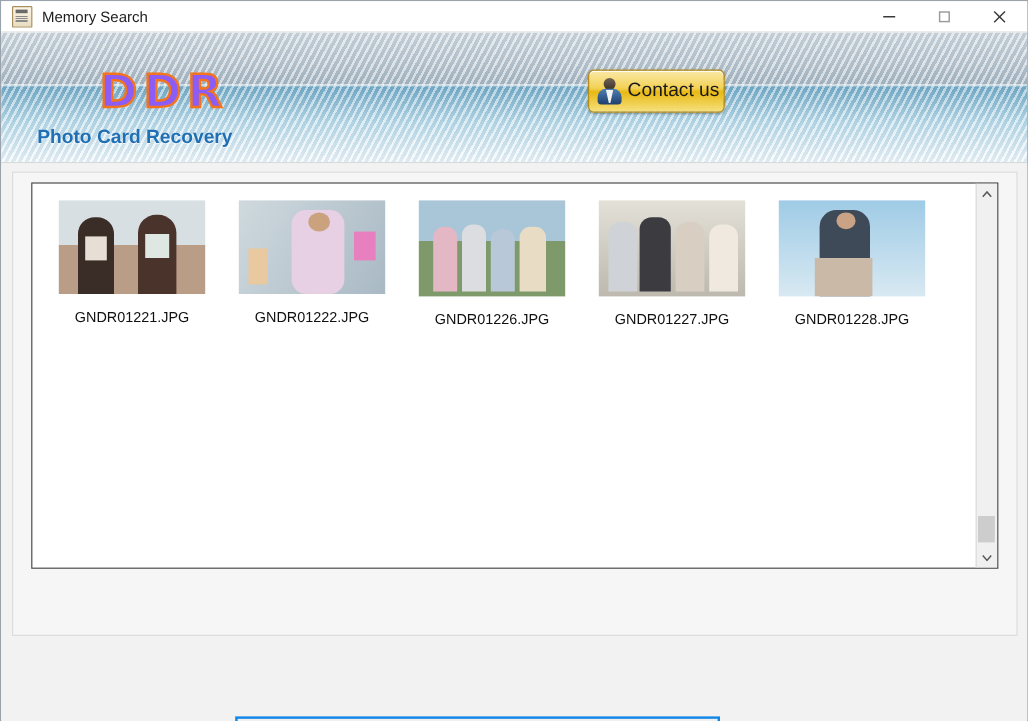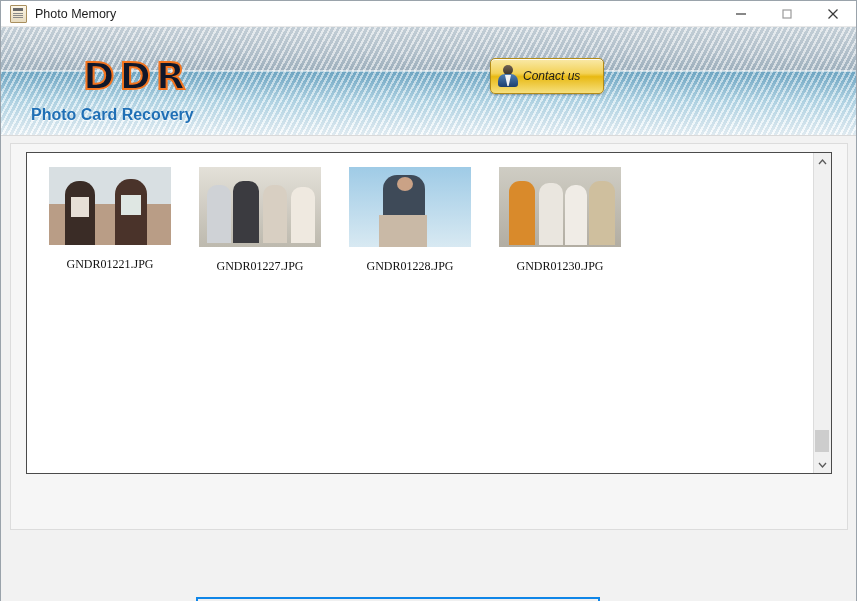--- a/index.html
+++ b/index.html
@@ -53,21 +53,21 @@
   }
   .hdr-bot{
     position:absolute;left:0;top:44px;width:100%;height:64px;
     background:
       repeating-linear-gradient(118deg, rgba(255,255,255,.5) 0 2px, rgba(90,140,170,.13) 2px 5px),
       linear-gradient(#6fa7c4,#bcdcea 48%,#f3f8fb);
   }
   .hdr-sep{position:absolute;left:0;top:43px;width:100%;height:2px;background:rgba(255,255,255,.55);}
   .ddr{
     position:absolute;left:82px;top:27px;font-size:38px;font-weight:bold;
-    letter-spacing:5px;color:#0f172a;
+    letter-spacing:5px;color:#8b5cf6;
     -webkit-text-stroke:2px #f2741f;
     text-shadow:0 1px 0 rgba(255,255,255,.7);
     font-family:"DejaVu Sans",sans-serif;
   }
   .subtitle{
     position:absolute;left:30px;top:79px;font-size:16px;font-weight:bold;
     color:#1f6fb5;text-shadow:0 1px 1px rgba(255,255,255,.85);
   }
   .contact{
     position:absolute;left:489px;top:31px;width:112px;height:34px;
@@ -84,32 +84,32 @@
     background:linear-gradient(#6f6254,#3c3328);
   }
   .contact-avatar .body{
     position:absolute;left:1px;top:10px;width:20px;height:13px;border-radius:7px 7px 3px 3px;
     background:linear-gradient(#4f7fb4,#1d3f6d);
   }
   .contact-avatar .shirt{
     position:absolute;left:8px;top:11px;width:6px;height:11px;background:#f3f3f3;
     clip-path:polygon(0 0,100% 0,60% 100%,40% 100%);
   }
-  .contact-label{font-size:12px;color:#1a1a1a;font-style:italic;}
+  .contact-label{font-size:16px;color:#1a1a1a;}
 
   
   .content{position:relative;height:466px;background:#f2f2f2;}
   .groupbox{
     position:absolute;left:9px;top:7px;width:838px;height:387px;
     border:1px solid #dcdcdc;background:#f6f6f6;box-sizing:border-box;
   }
   .thumbpanel{
     position:absolute;left:15px;top:8px;width:806px;height:322px;
     background:#ffffff;border:1px solid #4b4b4b;box-sizing:border-box;
-    display:flex;overflow:hidden;font-family:Liberation Serif, serif;
+    display:flex;overflow:hidden;
   }
   .thumbs{
     flex:1;display:flex;flex-wrap:wrap;align-content:flex-start;
     padding:14px 0 0 0;
   }
   .thumb{
     width:150px;margin:0 0 14px 0;display:flex;flex-direction:column;
     align-items:center;cursor:pointer;
   }
   .thumb:nth-child(5n+1){margin-left:8px;}
@@ -147,21 +147,21 @@
     text-align:center;font-size:12px;color:#111;padding-top:3px;
   }
 </style>
 </head>
 <body>
 
 <div class="window">
 
   <div class="titlebar">
     <div class="title-icon"></div>
-    <div class="title-text">Photo Memory</div>
+    <div class="title-text">Memory Search</div>
     <div class="winbtns">
       <div class="winbtn">
         <svg width="12" height="12" viewBox="0 0 12 12">
             <line x1="1" y1="6" x2="11" y2="6" stroke="#3a3a3a" stroke-width="1.2"></line>
           </svg>
       </div>
       <div class="winbtn">
         <svg width="12" height="12" viewBox="0 0 12 12">
             <rect x="2" y="2" width="8" height="8" fill="none" stroke="#9a9a9a" stroke-width="1.2"></rect>
           </svg>
@@ -200,24 +200,42 @@
           <div class="thumb">
             <div class="pic" style="background:linear-gradient(#d8dfe2 0 48%,#b99d86 48% 100%)">
               <i style="left:16px;top:14px;width:30px;height:64px;border-radius:14px 14px 0 0;background:#3a2c26"></i>
               <i style="left:66px;top:12px;width:32px;height:66px;border-radius:15px 15px 0 0;background:#4a332a"></i>
               <i style="left:22px;top:30px;width:18px;height:20px;background:#e7dfd6"></i>
               <i style="left:72px;top:28px;width:20px;height:20px;background:#dfe7e3"></i>
             </div>
             <div class="cap">GNDR01221.JPG</div>
           </div>
 
-
-
-
-
+          <div class="thumb">
+            <div class="pic" style="background:linear-gradient(120deg,#cfd9de,#a9b9c4)">
+              <i style="left:44px;top:8px;width:44px;height:70px;border-radius:12px;background:#e7cfe4"></i>
+              <i style="left:58px;top:10px;width:18px;height:16px;border-radius:50%;background:#caa37e"></i>
+              <i style="left:8px;top:40px;width:16px;height:30px;background:#e9c9a0"></i>
+              <i style="left:96px;top:26px;width:18px;height:24px;background:#e87fbf"></i>
+            </div>
+            <div class="cap">GNDR01222.JPG</div>
+          </div>
+
+
+
+
+          <div class="thumb row2">
+            <div class="pic" style="background:linear-gradient(#a9c6d8 0 42%,#7e9a6a 42% 100%)">
+              <i style="left:12px;top:22px;width:20px;height:54px;border-radius:9px 9px 0 0;background:#e3b8c4"></i>
+              <i style="left:36px;top:20px;width:20px;height:56px;border-radius:9px 9px 0 0;background:#dcdde0"></i>
+              <i style="left:60px;top:24px;width:20px;height:52px;border-radius:9px 9px 0 0;background:#b9c8d8"></i>
+              <i style="left:84px;top:22px;width:22px;height:54px;border-radius:9px 9px 0 0;background:#e8dcc4"></i>
+            </div>
+            <div class="cap">GNDR01226.JPG</div>
+          </div>
 
           <div class="thumb row2">
             <div class="pic" style="background:linear-gradient(#e3e0d8,#bdb9ae)">
               <i style="left:8px;top:18px;width:24px;height:58px;border-radius:10px 10px 0 0;background:#cfd2d6"></i>
               <i style="left:34px;top:14px;width:26px;height:62px;border-radius:10px 10px 0 0;background:#3b3b40"></i>
               <i style="left:64px;top:18px;width:24px;height:58px;border-radius:10px 10px 0 0;background:#d8cfc2"></i>
               <i style="left:92px;top:20px;width:24px;height:56px;border-radius:10px 10px 0 0;background:#efe9e0"></i>
             </div>
             <div class="cap">GNDR01227.JPG</div>
           </div>
@@ -225,29 +243,20 @@
           <div class="thumb row2">
             <div class="pic" style="background:linear-gradient(#9fcbe6,#d8e9f2)">
               <i style="left:34px;top:8px;width:42px;height:72px;border-radius:14px 14px 0 0;background:#3e4a58"></i>
               <i style="left:48px;top:10px;width:16px;height:14px;border-radius:50%;background:#caa286"></i>
               <i style="left:30px;top:48px;width:48px;height:32px;background:#c9b9a6"></i>
             </div>
             <div class="cap">GNDR01228.JPG</div>
           </div>
 
 
-          <div class="thumb row2">
-            <div class="pic" style="background:linear-gradient(#cfcdc4,#b2ada2)">
-              <i style="left:10px;top:14px;width:26px;height:64px;border-radius:11px 11px 0 0;background:#d98a2b"></i>
-              <i style="left:40px;top:16px;width:24px;height:62px;border-radius:10px 10px 0 0;background:#eae6df"></i>
-              <i style="left:66px;top:18px;width:22px;height:60px;border-radius:10px 10px 0 0;background:#f0ece6"></i>
-              <i style="left:90px;top:14px;width:26px;height:64px;border-radius:11px 11px 0 0;background:#cfbf9e"></i>
-            </div>
-            <div class="cap">GNDR01230.JPG</div>
-          </div>
         </div>
 
         <div class="vscroll">
           <div class="vs-arrow">
             <svg width="9" height="6" viewBox="0 0 9 6">
                 <polyline points="1,5 4.5,1 8,5" fill="none" stroke="#5a5a5a" stroke-width="1.3"></polyline>
               </svg>
           </div>
           <div class="vs-track">
             <div class="vs-thumb"></div>

